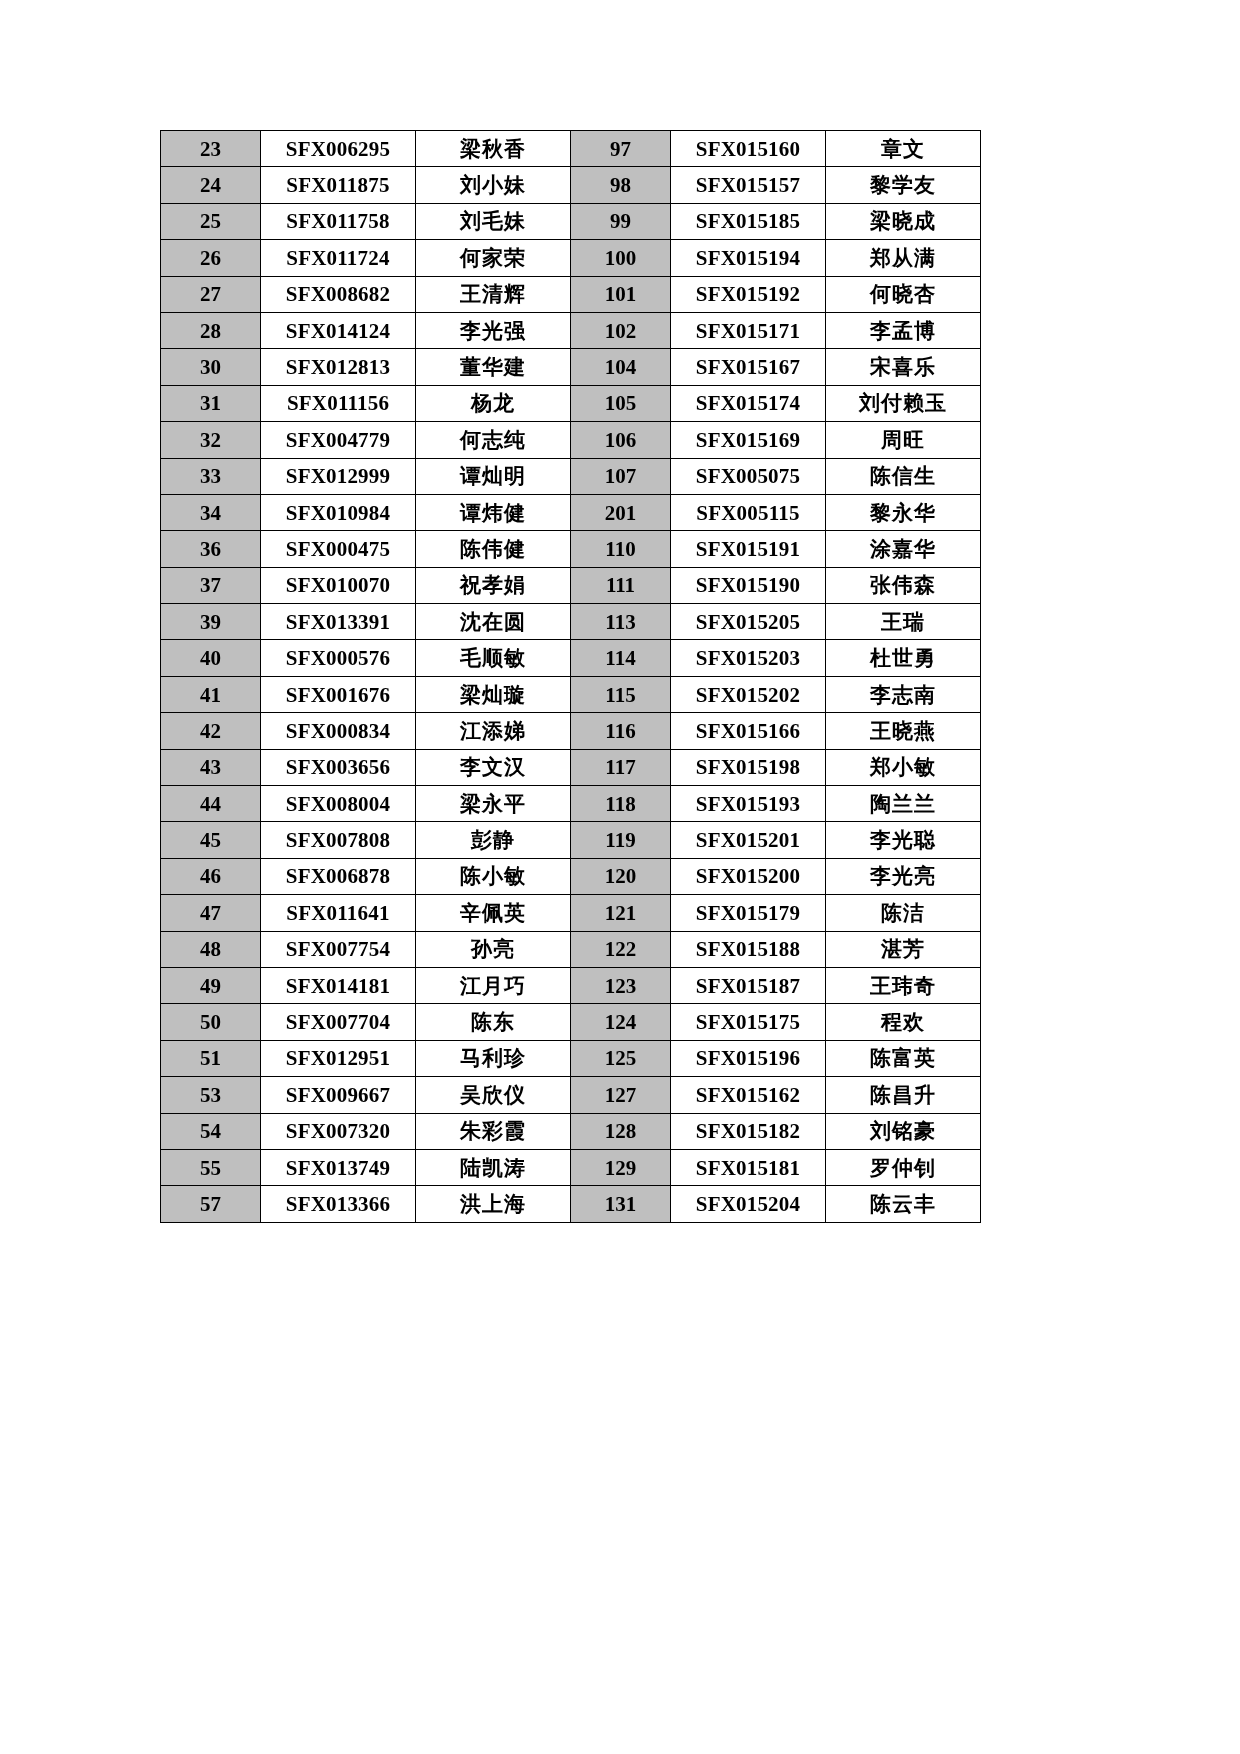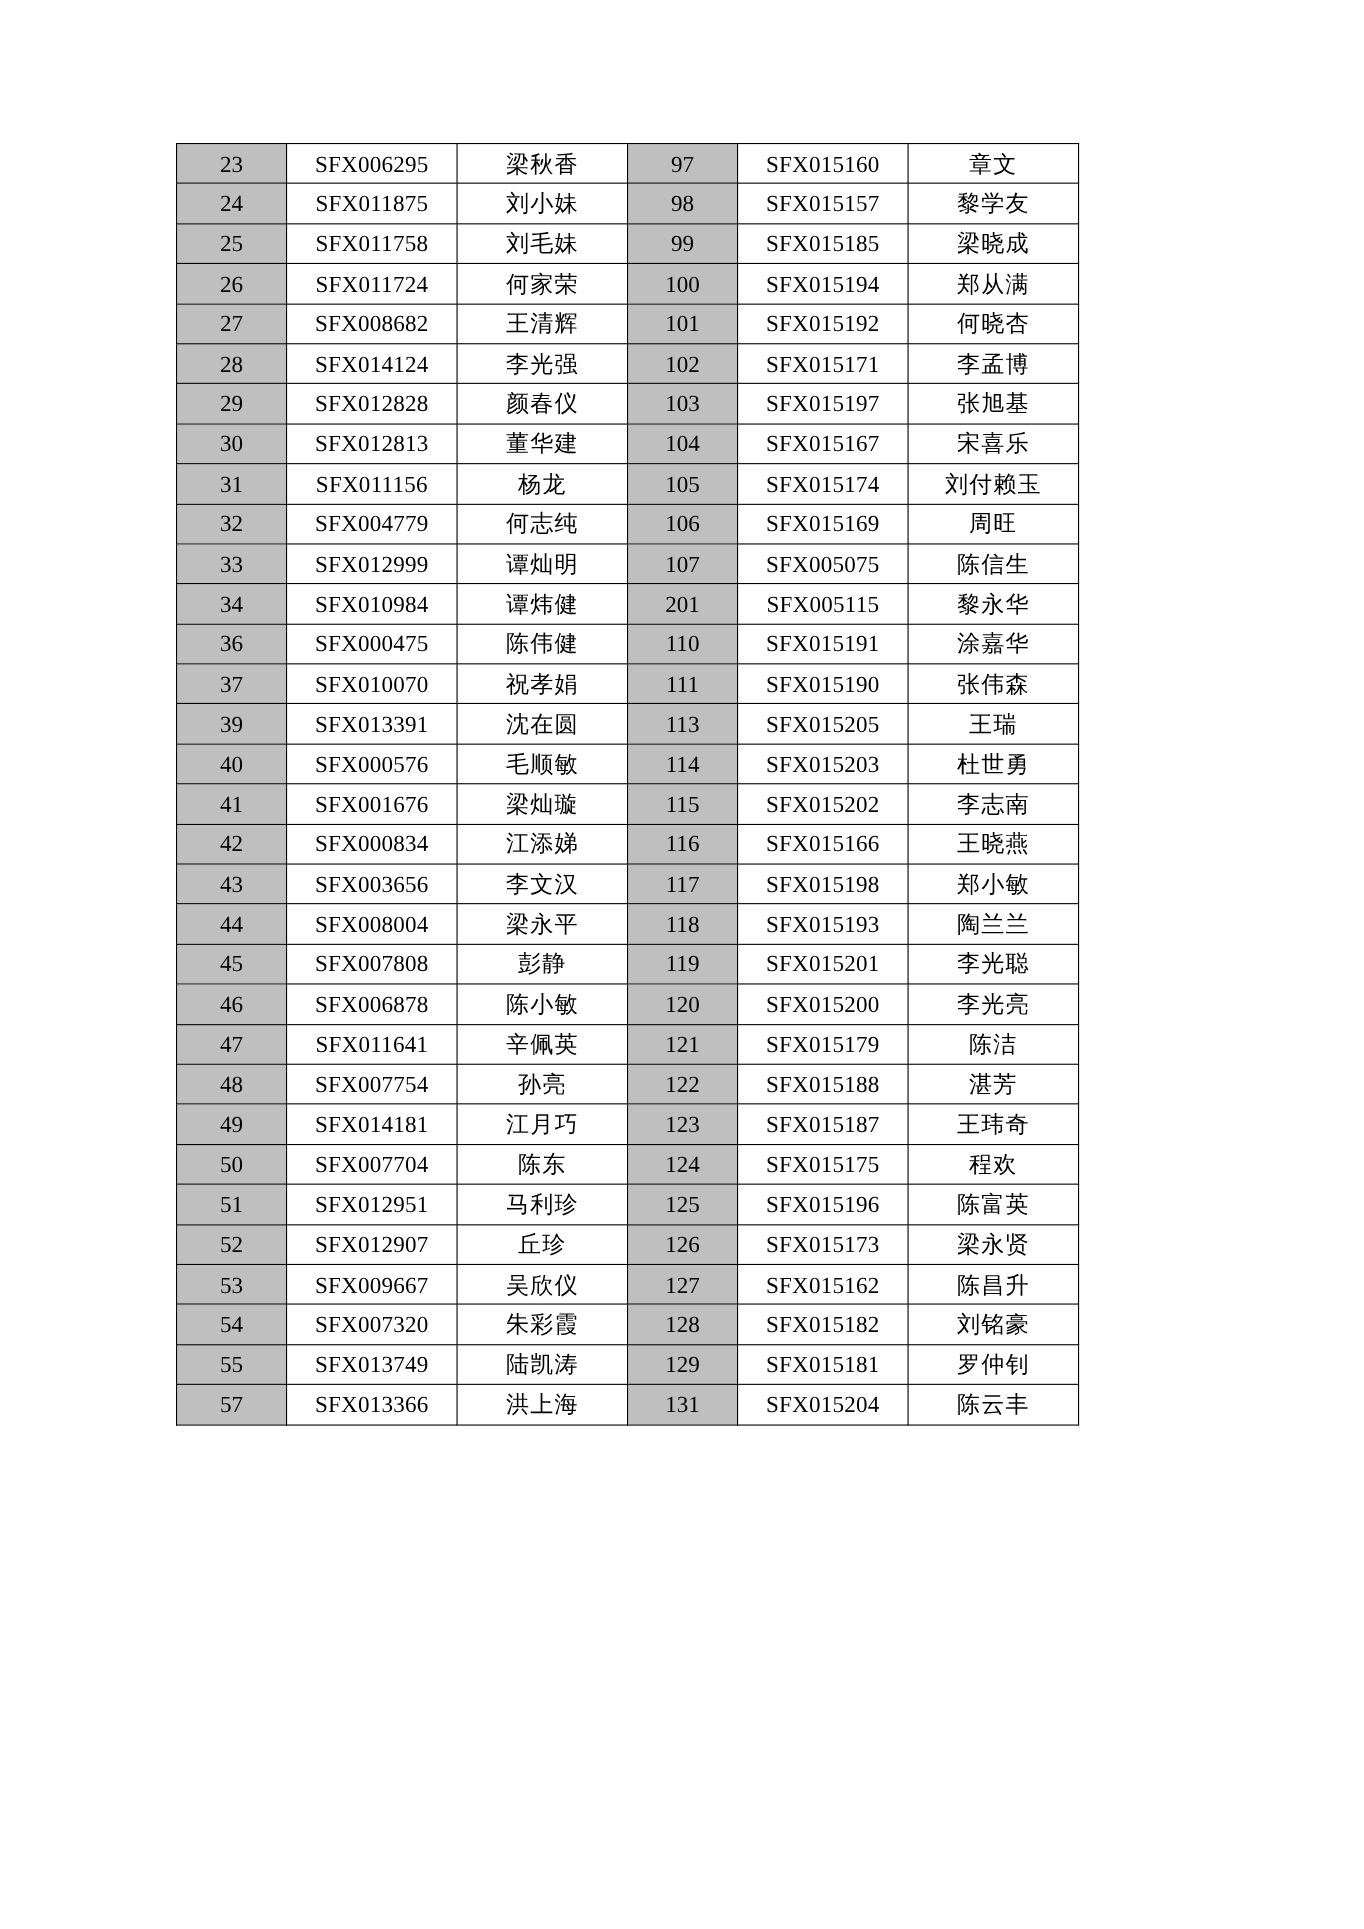--- a/index.html
+++ b/index.html
@@ -12,20 +12,21 @@
     height: 1754px;
     font-family: "Liberation Serif", "DejaVu Serif", serif;
     color: #000000;
   }
   .page {
     position: relative;
     width: 1240px;
     height: 1754px;
     box-sizing: border-box;
     padding: 130px 160px 0 160px;
+    font-weight: bold;
   }
   table.roster {
     border-collapse: collapse;
     width: 820px;
     table-layout: fixed;
   }
   table.roster col.c-seq   { width: 100px; }
   table.roster col.c-id    { width: 155px; }
   table.roster col.c-name  { width: 155px; }
   table.roster tr { height: 36.4px; }
@@ -110,28 +111,20 @@
         </tr>
         <tr>
           <td class="seq">28</td>
           <td class="id">SFX014124</td>
           <td class="name">李光强</td>
           <td class="seq">102</td>
           <td class="id">SFX015171</td>
           <td class="name">李孟博</td>
         </tr>
         <tr>
-          <td class="seq">29</td>
-          <td class="id">SFX012828</td>
-          <td class="name">颜春仪</td>
-          <td class="seq">103</td>
-          <td class="id">SFX015197</td>
-          <td class="name">张旭基</td>
-        </tr>
-        <tr>
           <td class="seq">30</td>
           <td class="id">SFX012813</td>
           <td class="name">董华建</td>
           <td class="seq">104</td>
           <td class="id">SFX015167</td>
           <td class="name">宋喜乐</td>
         </tr>
         <tr>
           <td class="seq">31</td>
           <td class="id">SFX011156</td>
@@ -278,28 +271,20 @@
         </tr>
         <tr>
           <td class="seq">51</td>
           <td class="id">SFX012951</td>
           <td class="name">马利珍</td>
           <td class="seq">125</td>
           <td class="id">SFX015196</td>
           <td class="name">陈富英</td>
         </tr>
         <tr>
-          <td class="seq">52</td>
-          <td class="id">SFX012907</td>
-          <td class="name">丘珍</td>
-          <td class="seq">126</td>
-          <td class="id">SFX015173</td>
-          <td class="name">梁永贤</td>
-        </tr>
-        <tr>
           <td class="seq">53</td>
           <td class="id">SFX009667</td>
           <td class="name">吴欣仪</td>
           <td class="seq">127</td>
           <td class="id">SFX015162</td>
           <td class="name">陈昌升</td>
         </tr>
         <tr>
           <td class="seq">54</td>
           <td class="id">SFX007320</td>

